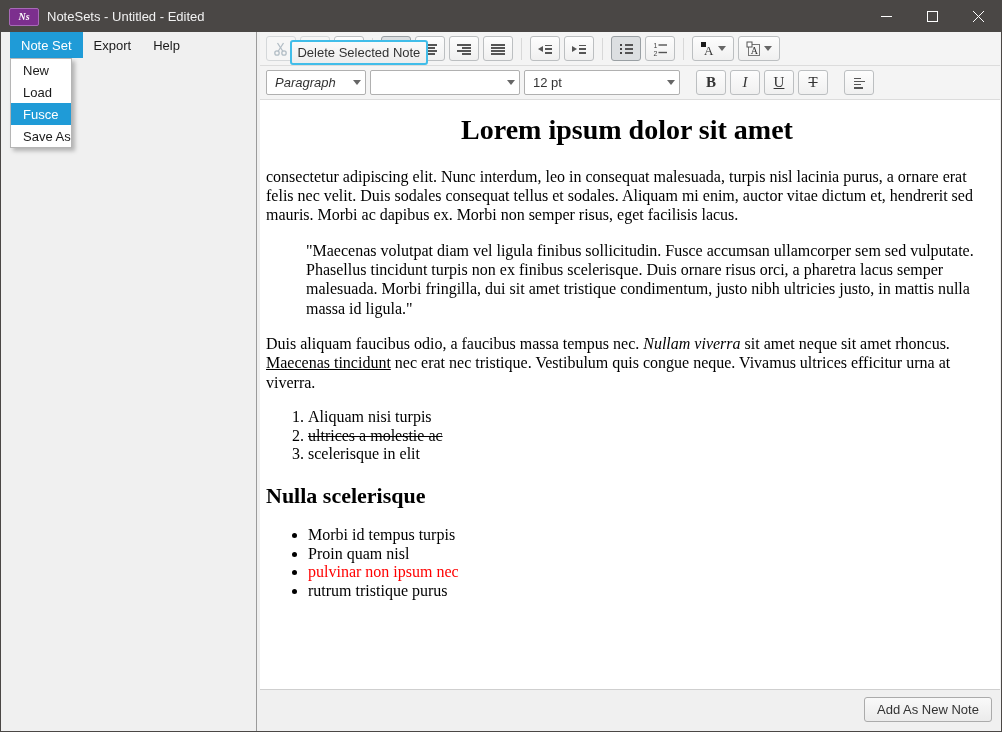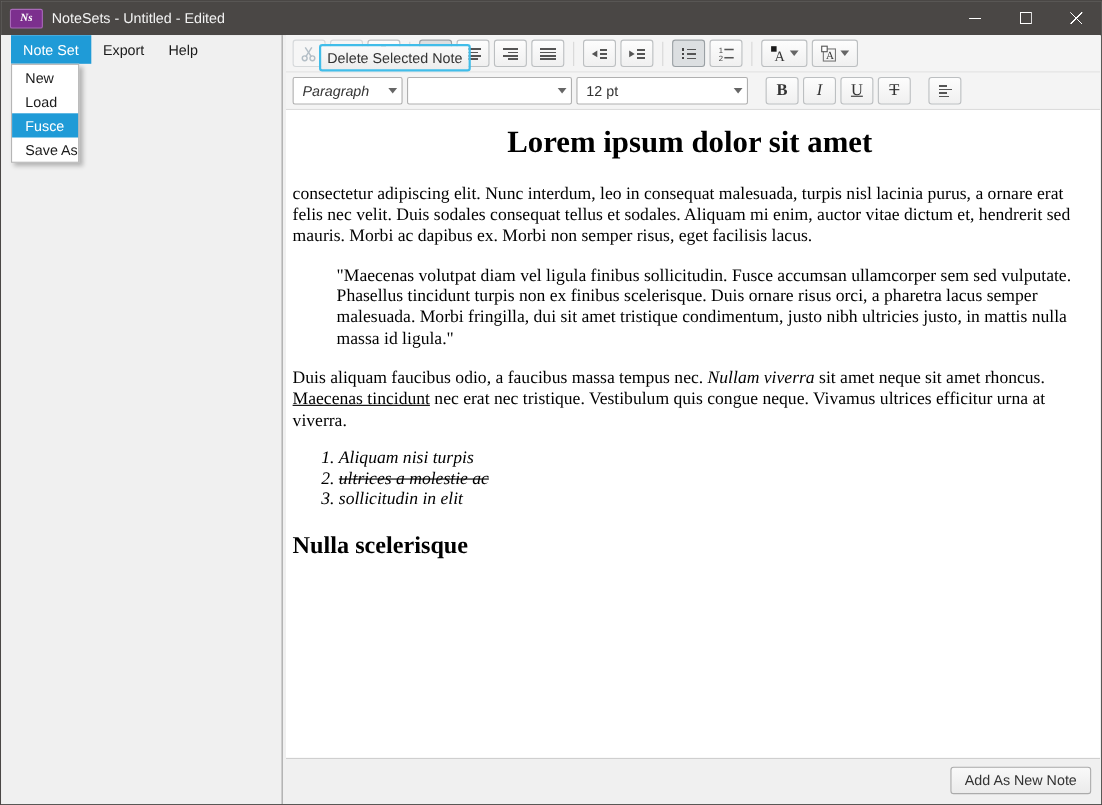--- a/index.html
+++ b/index.html
@@ -63,21 +63,21 @@
   .fmt-b { font-weight:bold; } .fmt-i { font-style:italic; } .fmt-u { text-decoration:underline; } .fmt-s { text-decoration:line-through; }
   .grp-gap { width:8px; }
 
   
   .document { height:589px; background:#fff; padding:0 12px 0 6px; overflow:hidden;
               font-family:"Liberation Serif",serif; font-size:16px; line-height:1.21; color:#000; }
   .document h1 { font-size:28px; text-align:center; margin:13px 0 20px 0; line-height:1.2; }
   .document p { margin:16px 0; }
   .document blockquote { margin:16px 0 16px 40px; }
   .document h2 { font-size:22px; margin:19px 0 17px 0; }
-  .document ol, .document ul { margin:16px 0; padding-left:42px;font-style:italic; }
+  .document ol, .document ul { margin:16px 0; padding-left:42px; }
   .document li { line-height:18.5px; }
   .run-italic { font-style:italic; }
   .run-underline { text-decoration:underline; }
   .run-strikethrough, .li-strikethrough { text-decoration:line-through; }
 
   
   .bottom-bar { height:42px; background:#f0f0f0; border-top:1px solid #cfcfcf; position:relative; }
   .add-btn { position:absolute; right:8px; top:7px; width:128px; height:25px; background:linear-gradient(#f9f9f9,#ebebeb);
              border:1px solid #ababab; border-radius:3px; font:13px "Liberation Sans",sans-serif; color:#333; }
 
@@ -288,23 +288,29 @@
       </div>
 
       <div class="document">
         <h1>Lorem ipsum dolor sit amet</h1>
         <p>consectetur adipiscing elit. Nunc interdum, leo in consequat malesuada, turpis nisl lacinia purus, a ornare erat felis nec velit. Duis sodales consequat tellus et sodales. Aliquam mi enim, auctor vitae dictum et, hendrerit sed mauris. Morbi ac dapibus ex. Morbi non semper risus, eget facilisis lacus.</p>
         <blockquote>"Maecenas volutpat diam vel ligula finibus sollicitudin. Fusce accumsan ullamcorper sem sed vulputate. Phasellus tincidunt turpis non ex finibus scelerisque. Duis ornare risus orci, a pharetra lacus semper malesuada. Morbi fringilla, dui sit amet tristique condimentum, justo nibh ultricies justo, in mattis nulla massa id ligula."</blockquote>
         <p><span>Duis aliquam faucibus odio, a faucibus massa tempus nec. </span><span class="run-italic">Nullam viverra</span><span> sit amet neque sit amet rhoncus. </span><span class="run-underline">Maecenas tincidunt</span><span> nec erat nec tristique. Vestibulum quis congue neque. Vivamus ultrices efficitur urna at viverra.</span></p>
         <ol>
             <li><span>Aliquam nisi turpis</span></li>
             <li><span class="li-strikethrough">ultrices a molestie ac</span></li>
-            <li><span>sollicitudin in elit</span></li>
+            <li><span>scelerisque in elit</span></li>
           </ol>
         <h2>Nulla scelerisque</h2>
+        <ul>
+            <li><span>Morbi id tempus turpis</span></li>
+            <li><span>Proin quam nisl</span></li>
+            <li><span style="color: rgb(255, 0, 0);">pulvinar non ipsum nec</span></li>
+            <li><span>rutrum tristique purus</span></li>
+          </ul>
       </div>
 
       <div class="bottom-bar">
         <button class="add-btn">Add As New Note</button>
       </div>
     </div>
   </div>
 
   <div class="dropdown">
     <div class="dd-item">New</div>

